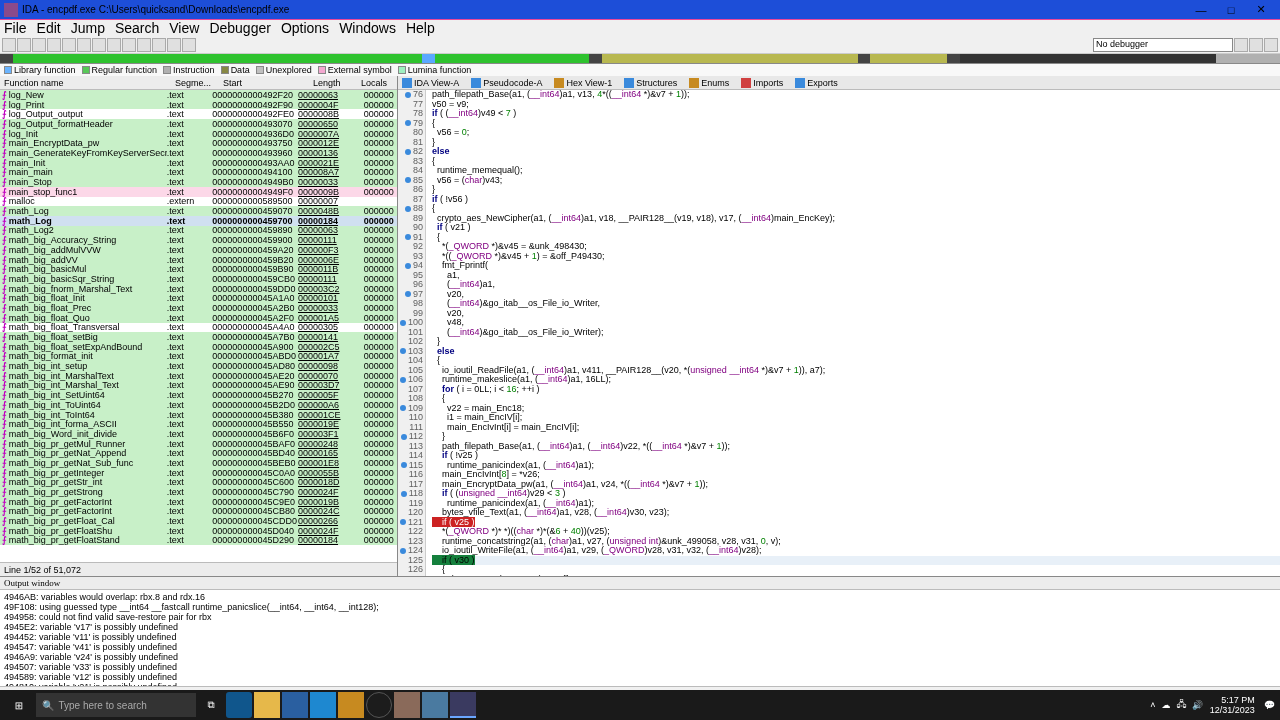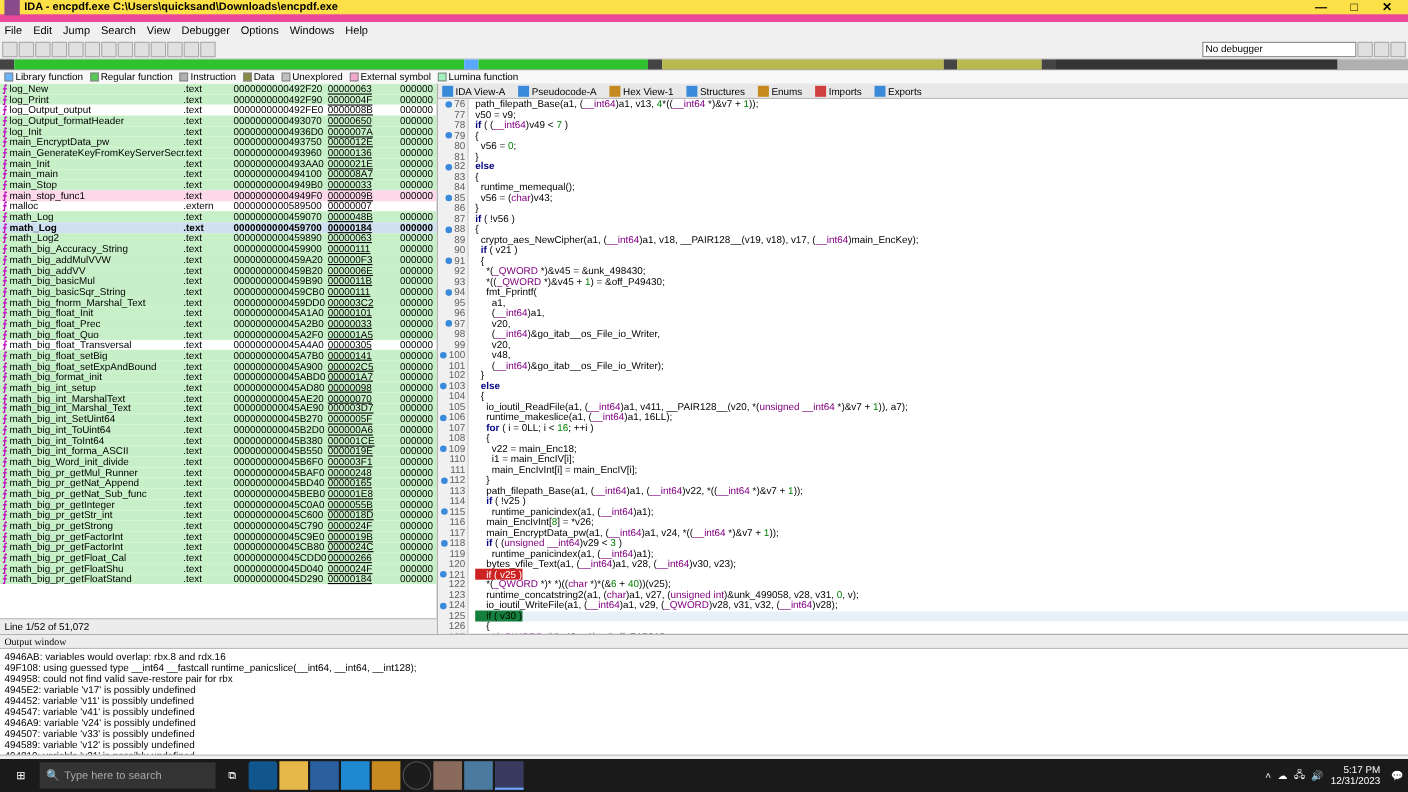--- a/index.html
+++ b/index.html
@@ -1,21 +1,21 @@
 <!DOCTYPE html>
 <html><head>
 <meta charset="utf-8">
 <style>
 * { margin: 0; padding: 0; box-sizing: border-box; font-family: "Segoe UI", Tahoma, sans-serif; }
 body { width: 1280px; height: 720px; background: #f0f0f0; overflow: hidden; font-size: 10px; }
-.titlebar { height: 20px; background: #fde047; display: flex; align-items: center; padding: 0 4px; border-bottom: 7px solid #ec4899; font-weight: bold; }
+.titlebar { height: 20px; background: #1d4ed8; display: flex; align-items: center; padding: 0 4px; border-bottom: 1px solid #ec4899; }
 .titlebar .icon { width: 14px; height: 14px; background: #8b4a8b; margin-right: 4px; }
 .titlebar .title { flex: 1; font-size: 10px; }
 .titlebar .winbtn { width: 30px; text-align: center; font-size: 11px; cursor: pointer; }
-.menubar { height: 16px; background: #f0f0f0; display: flex; align-items: center; padding: 0 4px; font-size: 10px; }
+.menubar { height: 16px; background: #f0f0f0; display: flex; align-items: center; padding: 0 4px; font-size: 14px; }
 .menubar span { margin-right: 10px; cursor: pointer; }
 .toolbar { height: 18px; background: #f0f0f0; display: flex; align-items: center; padding: 0 2px; border-bottom: 1px solid #ccc; gap: 1px; }
 .toolbar .btn { width: 14px; height: 14px; background: #e0e0e0; border: 1px solid #aaa; }
 .toolbar .combo { width: 140px; height: 14px; background: #fff; border: 1px solid #888; font-size: 9px; padding: 0 2px; }
 .navband { height: 10px; display: flex; border-bottom: 1px solid #888; }
 .navband .seg { height: 100%; }
 .tagbar { height: 12px; background: #f8f8f8; display: flex; align-items: center; font-size: 9px; padding: 0 4px; gap: 6px; }
 .tagbar .tag { display: flex; align-items: center; gap: 2px; }
 .tagbar .sw { width: 8px; height: 8px; border: 1px solid #888; }
 .main { display: flex; height: 500px; }
@@ -145,20 +145,27 @@
       <span>External symbol</span>
     </div>
     <div class="tag">
       <div class="sw" style="background: rgb(160, 240, 192);"></div>
       <span>Lumina function</span>
     </div>
   </div>
 
 <div class="main">
   <div class="left">
+    <div class="fhead">
+      <div class="c1">Function name</div>
+      <div class="c2">Segme...</div>
+      <div class="c3">Start</div>
+      <div class="c4">Length</div>
+      <div class="c5">Locals</div>
+    </div>
     <div class="ftable" id="ftable">
         <div class="frow green">
           <div class="c1">
             <span class="fi">⨍</span>
             <span>log_New</span>
           </div>
           <div class="c2">.text</div>
           <div class="c3">0000000000492F20</div>
           <div class="c4">00000063</div>
           <div class="c5">000000</div>

